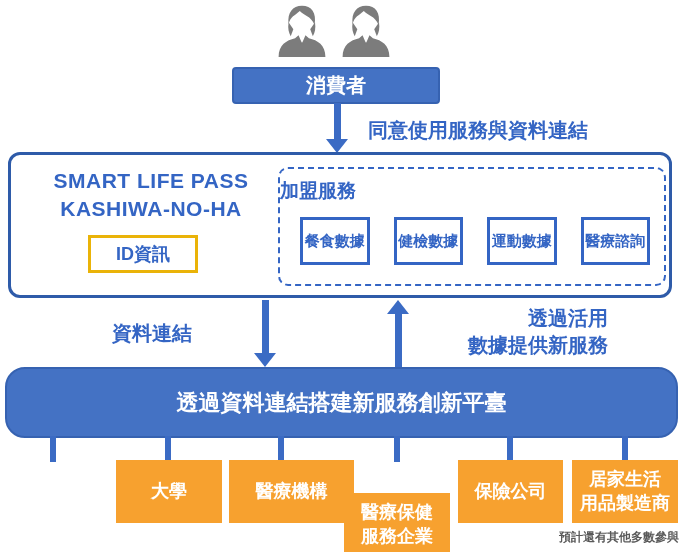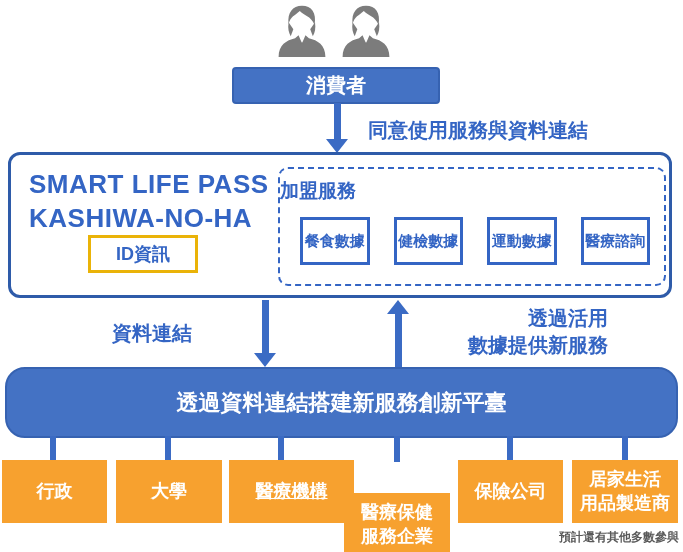--- a/index.html
+++ b/index.html
@@ -20,22 +20,22 @@
   .shaft{width:7px;background:#3B6BC4;}
   .head-down{width:0;height:0;border-left:11px solid transparent;border-right:11px solid transparent;border-top:14px solid #3B6BC4;}
   .head-up{width:0;height:0;border-left:11px solid transparent;border-right:11px solid transparent;border-bottom:14px solid #3B6BC4;}
   .blue-label{position:absolute;color:#3465C4;font-weight:bold;white-space:nowrap;}
   
   .pass-box{
     position:absolute;left:8px;top:152px;width:664px;height:146px;box-sizing:border-box;
     border:3px solid #2E5BA9;border-radius:12px;background:#fff;
   }
   .pass-title{
-    position:absolute;left:18px;top:12px;width:244px;text-align:left;
-    color:#3465C4;font-size:26px;font-weight:bold;line-height:1.32;letter-spacing:.5px;
+    position:absolute;left:18px;top:12px;width:244px;text-align:center;
+    color:#3465C4;font-size:21px;font-weight:bold;line-height:1.32;letter-spacing:.5px;
   }
   .id-box{
     position:absolute;left:77px;top:80px;width:110px;height:38px;box-sizing:border-box;
     border:3px solid #eab308;color:#3465C4;font-size:18px;font-weight:bold;
     display:flex;align-items:center;justify-content:center;
   }
   .affiliate-box{
     position:absolute;left:267px;top:12px;width:388px;height:119px;box-sizing:border-box;
     border:2px dashed #3465C4;border-radius:10px;
   }
@@ -126,27 +126,24 @@
 
   <div class="platform-box">透過資料連結搭建新服務創新平臺</div>
 
   <div class="connector" style="left:50px;"></div>
   <div class="connector" style="left:165px;"></div>
   <div class="connector" style="left:278px;"></div>
   <div class="connector" style="left:394px;"></div>
   <div class="connector" style="left:507px;"></div>
   <div class="connector" style="left:622px;"></div>
 
-  <div class="partner" style="left:2px;width:105px;">
-    <div>行政</div>
-  </div>
   <div class="partner" style="left:116px;width:106px;">
     <div>大學</div>
   </div>
-  <div class="partner" style="left:229px;width:125px;text-decoration:underline;">
+  <div class="partner" style="left:229px;width:125px;">
     <div>醫療機構</div>
   </div>
   <div class="partner" style="left:344px;width:106px;margin-top:33px;">
     <div>醫療保健</div>
     <div>服務企業</div>
   </div>
   <div class="partner" style="left:458px;width:105px;">
     <div>保險公司</div>
   </div>
   <div class="partner" style="left:572px;width:106px;">

